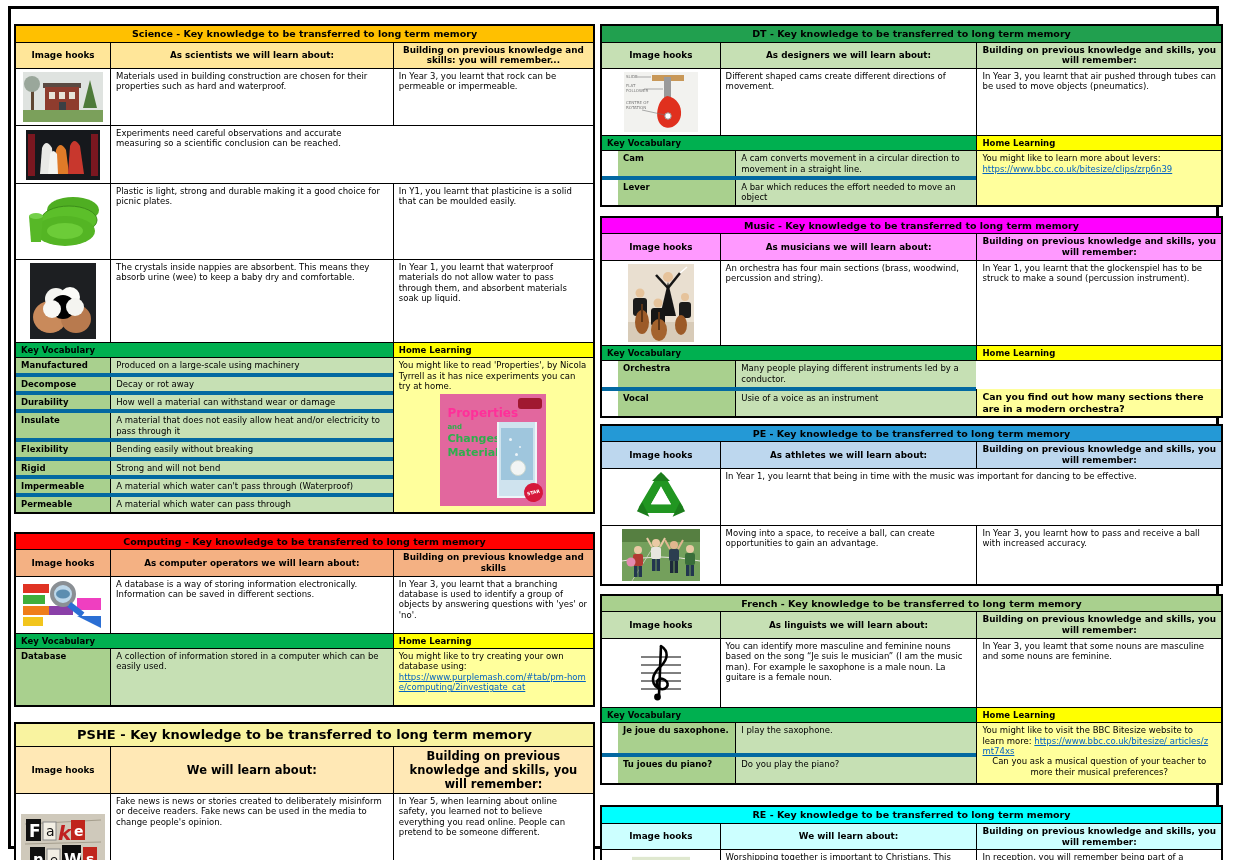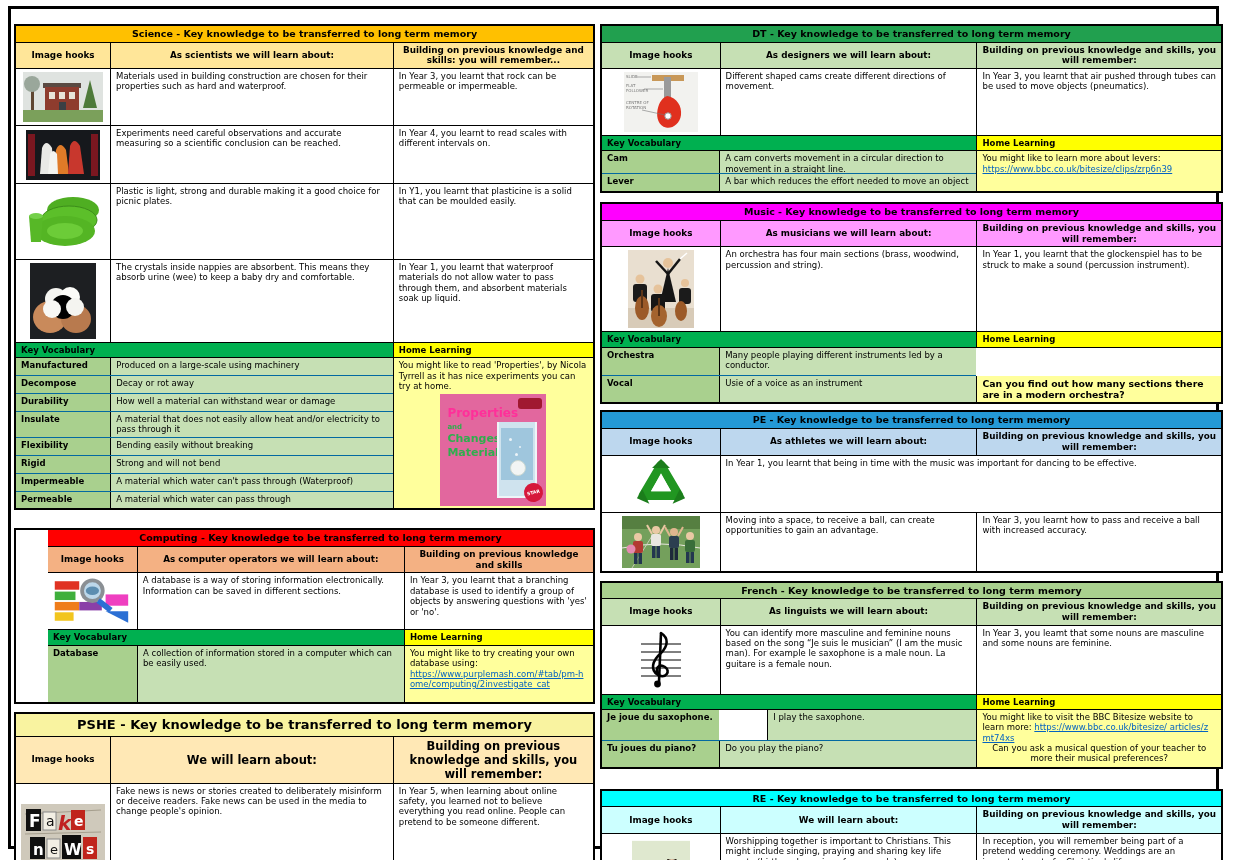--- a/index.html
+++ b/index.html
@@ -18,23 +18,23 @@
   .c + .c{border-left:1px solid #000;}
   .hd .c{background:var(--hb,#eee);font-weight:bold;text-align:center;font-size:8.8px;}
   
   .L .w1{width:16.3%;flex:none;} .L .w2{width:49%;flex:none;} .L .w3{flex:1;}
   .R .w1{width:19%;flex:none;}  .R .w2{width:41.5%;flex:none;} .R .w3{flex:1;}
   .L .wv{width:65.3%;flex:none;} .R .wv{width:60.5%;flex:none;}
   .vh{background:var(--vocab-header-bg,#00B050);font-weight:bold;}
   .hh{background:var(--home-header-bg,#FFFF00);font-weight:bold;}
   .vwrap{display:flex;flex-direction:column;box-sizing:border-box;}
   .vrow{display:flex;flex:1;align-items:stretch;}
-  .vrow + .vrow{border-top:1px solid #0369a1;}
+  .vrow + .vrow{border-top:4px solid #0369a1;}
   .vt{background:var(--vocab-term-bg,#A9D08E);font-weight:bold;}
-  .L .vt{width:25%;flex:none;} .R .vt{width:31.3%;flex:none;}
+  .L .vt{width:25%;flex:none;} .R .vt{width:31.3%;flex:none;margin-left:16px;}
   .vd{flex:1;background:var(--vocab-def-bg,#C6E0B4);border-left:1px solid #000;}
   .hl{flex:1;background:var(--home-body-bg,#FFFF9C);border-left:1px solid #000;}
   .ic{display:flex;align-items:center;justify-content:center;padding:3px;}
   .lk{color:var(--link-color,#0563C1);text-decoration:underline;word-break:break-all;cursor:pointer;}
   .q{font-weight:bold;font-size:9.3px;margin-top:28px;}
   .ctr{text-align:center;}
   .pshe .tt{font-size:13px;padding:3px;}
   .pshe .hd .c{font-size:11.5px;}
   .pshe .hd .c, .hd .c{display:flex;align-items:center;justify-content:center;}
   
@@ -93,21 +93,20 @@
           <rect width="74" height="50" fill="#16181c"></rect>
           <rect x="2" y="4" width="7" height="42" fill="#7a1720"></rect>
             <rect x="65" y="4" width="7" height="42" fill="#7a1720"></rect>
           <path d="M16 18 Q20 8 26 18 L28 44 L14 44 Z" fill="#e9e9e6"></path>
           <path d="M30 20 Q34 10 40 20 L43 44 L27 44 Z" fill="#e07b28"></path>
           <path d="M44 16 Q48 6 54 16 L58 44 L42 44 Z" fill="#c8372d"></path>
           <path d="M24 24 Q27 18 31 24 L32 44 L22 44 Z" fill="#f4f4f0"></path>
         </svg>
       </div>
       <div class="c w2">Experiments need careful observations and accurate measuring so a scientific conclusion can be reached.</div>
-      <div class="c w3">In Year 4, you learnt to read scales with different intervals on.</div>
     </div>
     <div class="row" style="min-height:75px;">
       <div class="c w1 ic">
         <svg width="84" height="64" viewBox="0 0 84 64">
           <rect width="84" height="64" fill="#fff"></rect>
           <ellipse cx="52" cy="20" rx="26" ry="13" fill="#4fae22"></ellipse>
           <ellipse cx="48" cy="30" rx="28" ry="14" fill="#5cbf2a" stroke="#3c8d1a" stroke-width="1"></ellipse>
           <ellipse cx="44" cy="41" rx="30" ry="15" fill="#54b524"></ellipse>
           <ellipse cx="44" cy="41" rx="18" ry="8" fill="#6ccc38"></ellipse>
           <path d="M8 26 L22 26 L20 52 L10 52 Z" fill="#57b827"></path>
@@ -186,21 +185,21 @@
             <div class="bk-bub1"></div>
               <div class="bk-bub2"></div>
               <div class="bk-bub3"></div>
           </div>
           <div class="bk-star">STAR</div>
         </div>
       </div>
     </div>
   </div>
 
-  <div class="kt L" style="margin-bottom: 8px; padding-left: 32px; --tb: #FF0000; --hb: #F4B183;">
+  <div class="kt L" style="margin-bottom: 15px; --tb: #FF0000; --hb: #F4B183;">
     <div class="tt" style="color:#000;">Computing - Key knowledge to be transferred to long term memory</div>
     <div class="row hd">
       <div class="c w1">Image hooks</div>
       <div class="c w2">As computer operators we will learn about:</div>
       <div class="c w3">Building on previous knowledge and skills</div>
     </div>
     <div class="row" style="min-height:52px;">
       <div class="c w1 ic">
         <svg width="88" height="50" viewBox="0 0 88 50">
           <rect width="88" height="50" fill="#fff"></rect>
@@ -461,21 +460,21 @@
       </div>
       <div class="c w2">You can identify more masculine and feminine nouns based on the song “Je suis le musician” (I am the music man). For example le saxophone is a male noun. La guitare is a female noun.</div>
       <div class="c w3">In Year 3, you leamt that some nouns are masculine and some nouns are feminine.</div>
     </div>
     <div class="row">
       <div class="c wv vh">Key Vocabulary</div>
       <div class="c hh" style="flex:1;">Home Learning</div>
     </div>
     <div class="row">
       <div class="vwrap wv">
-        <div class="vrow" style="min-height:30px;gap:48px;">
+        <div class="vrow" style="min-height:30px;">
             <div class="c vt">Je joue du saxophone.</div>
             <div class="c vd">I play the saxophone.</div>
           </div>
         <div class="vrow" style="min-height:26px;">
             <div class="c vt">Tu joues du piano?</div>
             <div class="c vd">Do you play the piano?</div>
           </div>
       </div>
       <div class="c hl">
         <span>You might like to visit the BBC Bitesize website to learn more:</span>

